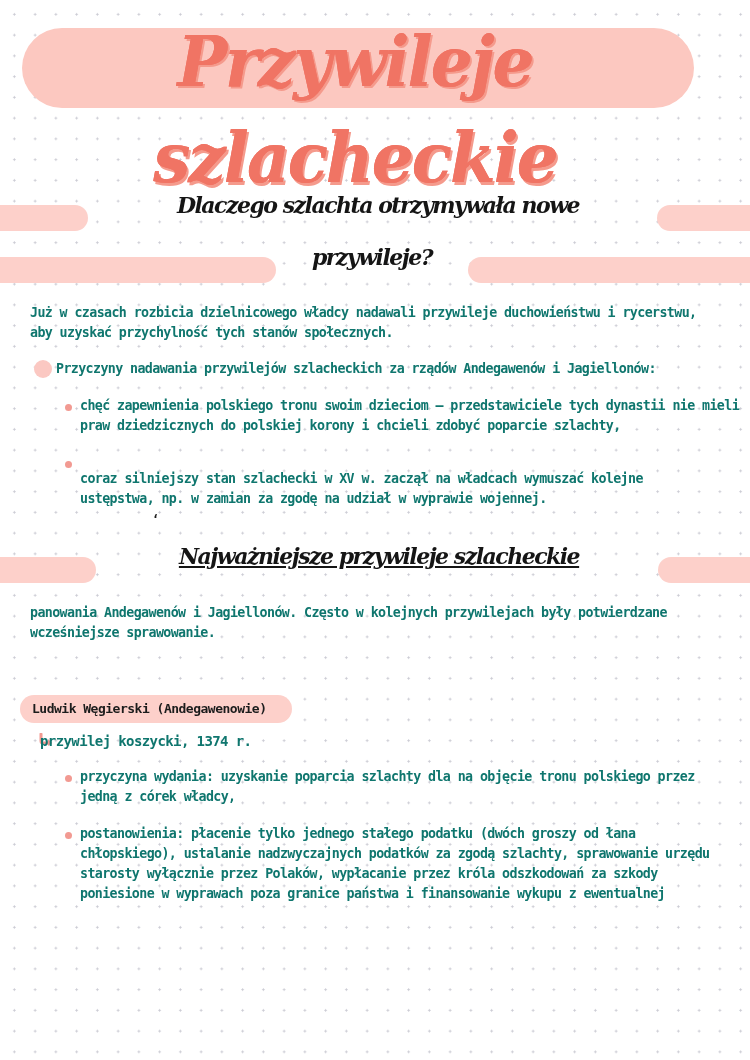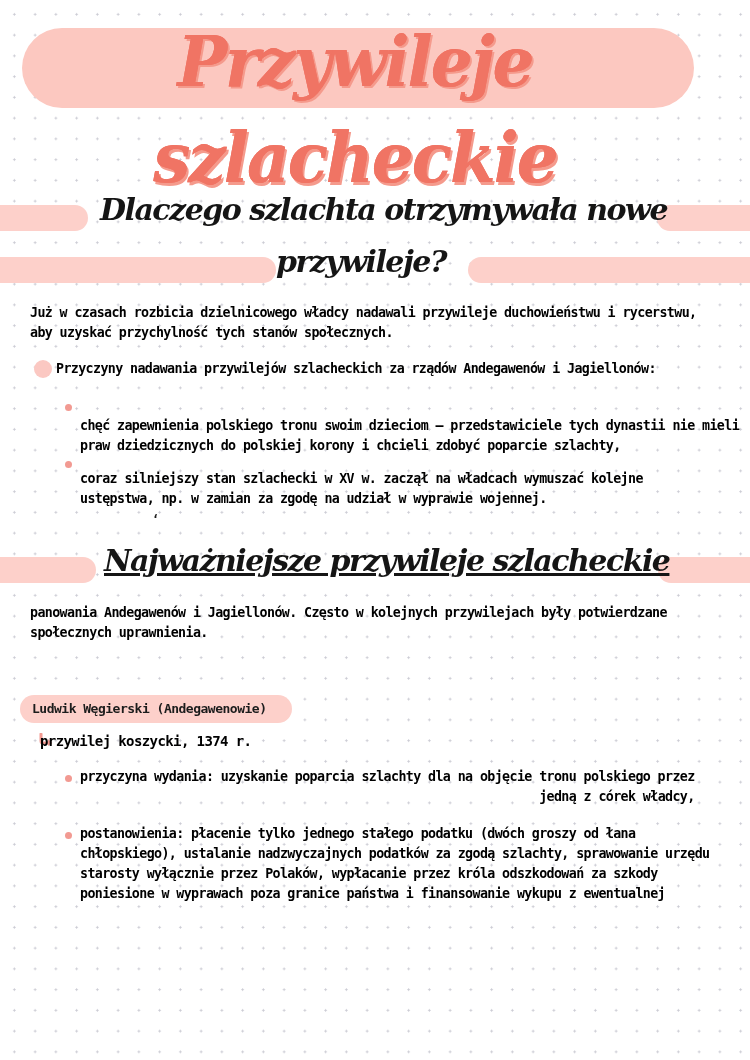--- a/index.html
+++ b/index.html
@@ -34,32 +34,32 @@
     line-height: 92px;
     transform: scaleY(1.05);
   }
 
   
   .bar { position: absolute; height: 26px; background: #fdd0ca; }
   .bar.left  { border-radius: 0 14px 14px 0; left: 0; }
   .bar.right { border-radius: 14px 0 0 14px; right: 0; }
 
   .heading {
-    position: absolute; 
+    position: absolute; text-align: center;
     font-family: "DejaVu Serif", serif;
     font-style: italic; font-weight: bold;
-    font-size: 30px; letter-spacing: -1.5px;
+    font-size: 22px; letter-spacing: -1.5px;
     color: #151515;
     white-space: nowrap;
   }
 
   .para {
     position: absolute; font-size: 13.3px; line-height: 20px;
     font-weight: bold; letter-spacing: -0.6px;
-    color: #000000;
+    color: #0f766e;
   }
 
   .pink-dot-big {
     position: absolute; width: 18px; height: 18px; border-radius: 50%;
     background: #fbc8c2;
   }
   .pink-dot-small {
     position: absolute; width: 7px; height: 7px; border-radius: 50%;
     background: #f29a92;
   }
@@ -91,53 +91,53 @@
 
 <div class="para" style="left:30px; top:303px;">
   <div>Już w czasach rozbicia dzielnicowego władcy nadawali przywileje duchowieństwu i rycerstwu,</div>
   <div>aby uzyskać przychylność tych stanów społecznych.</div>
 </div>
 
 <div class="pink-dot-big" style="left:34px; top:360px;"></div>
 <div class="para" style="left:56px; top:359px;">Przyczyny nadawania przywilejów szlacheckich za rządów Andegawenów i Jagiellonów:</div>
 
 <div class="pink-dot-small" style="left:65px; top:404px;"></div>
-<div class="para" style="left:80px; top:396px;margin-top:20px;">
+<div class="para" style="left:80px; top:396px;">
   <div>chęć zapewnienia polskiego tronu swoim dzieciom – przedstawiciele tych dynastii nie mieli</div>
   <div>praw dziedzicznych do polskiej korony i chcieli zdobyć poparcie szlachty,</div>
 </div>
 
 <div class="pink-dot-small" style="left:65px; top:461px;"></div>
 <div class="para" style="left:80px; top:469px;">
   <div>coraz silniejszy stan szlachecki w XV w. zaczął na władcach wymuszać kolejne</div>
   <div>ustępstwa, np. w zamian za zgodę na udział w wyprawie wojennej.</div>
 </div>
 
 <div class="stray">‘</div>
 
 <div class="bar left" style="top:557px; width:96px;"></div>
 <div class="bar right" style="top:557px; width:92px;"></div>
 <div class="heading" style="left:104px; top:543px; width:550px;text-decoration:underline;">Najważniejsze przywileje szlacheckie</div>
 
 <div class="para" style="left:30px; top:603px;">
   <div>panowania Andegawenów i Jagiellonów. Często w kolejnych przywilejach były potwierdzane</div>
-  <div>społecznych uprawnienia.</div>
+  <div>wcześniejsze sprawowanie.</div>
 </div>
 
 <div class="pill"></div>
 <div class="pill-text">Ludwik Węgierski (Andegawenowie)</div>
 
 <svg class="arrow-icon" viewBox="0 0 16 14">
   <path d="M3 1 L3 8 Q3 10 5 10 L12 10" stroke="#f29a92" stroke-width="3" fill="none" stroke-linecap="round"></path>
   <path d="M10 6 L14 10 L10 13 Z" fill="#f29a92"></path>
 </svg>
 <div class="para" style="left:40px; top:731px; font-size:14px;">przywilej koszycki, 1374 r.</div>
 
 <div class="pink-dot-small" style="left:65px; top:775px;"></div>
-<div class="para" style="left:80px; top:767px;text-align:right;">
+<div class="para" style="left:80px; top:767px;">
   <div>przyczyna wydania: uzyskanie poparcia szlachty dla na objęcie tronu polskiego przez</div>
   <div>jedną z córek władcy,</div>
 </div>
 
 <div class="pink-dot-small" style="left:65px; top:832px;"></div>
 <div class="para" style="left:80px; top:824px;">
   <div>postanowienia: płacenie tylko jednego stałego podatku (dwóch groszy od łana</div>
   <div>chłopskiego), ustalanie nadzwyczajnych podatków za zgodą szlachty, sprawowanie urzędu</div>
   <div>starosty wyłącznie przez Polaków, wypłacanie przez króla odszkodowań za szkody</div>
   <div>poniesione w wyprawach poza granice państwa i finansowanie wykupu z ewentualnej</div>

